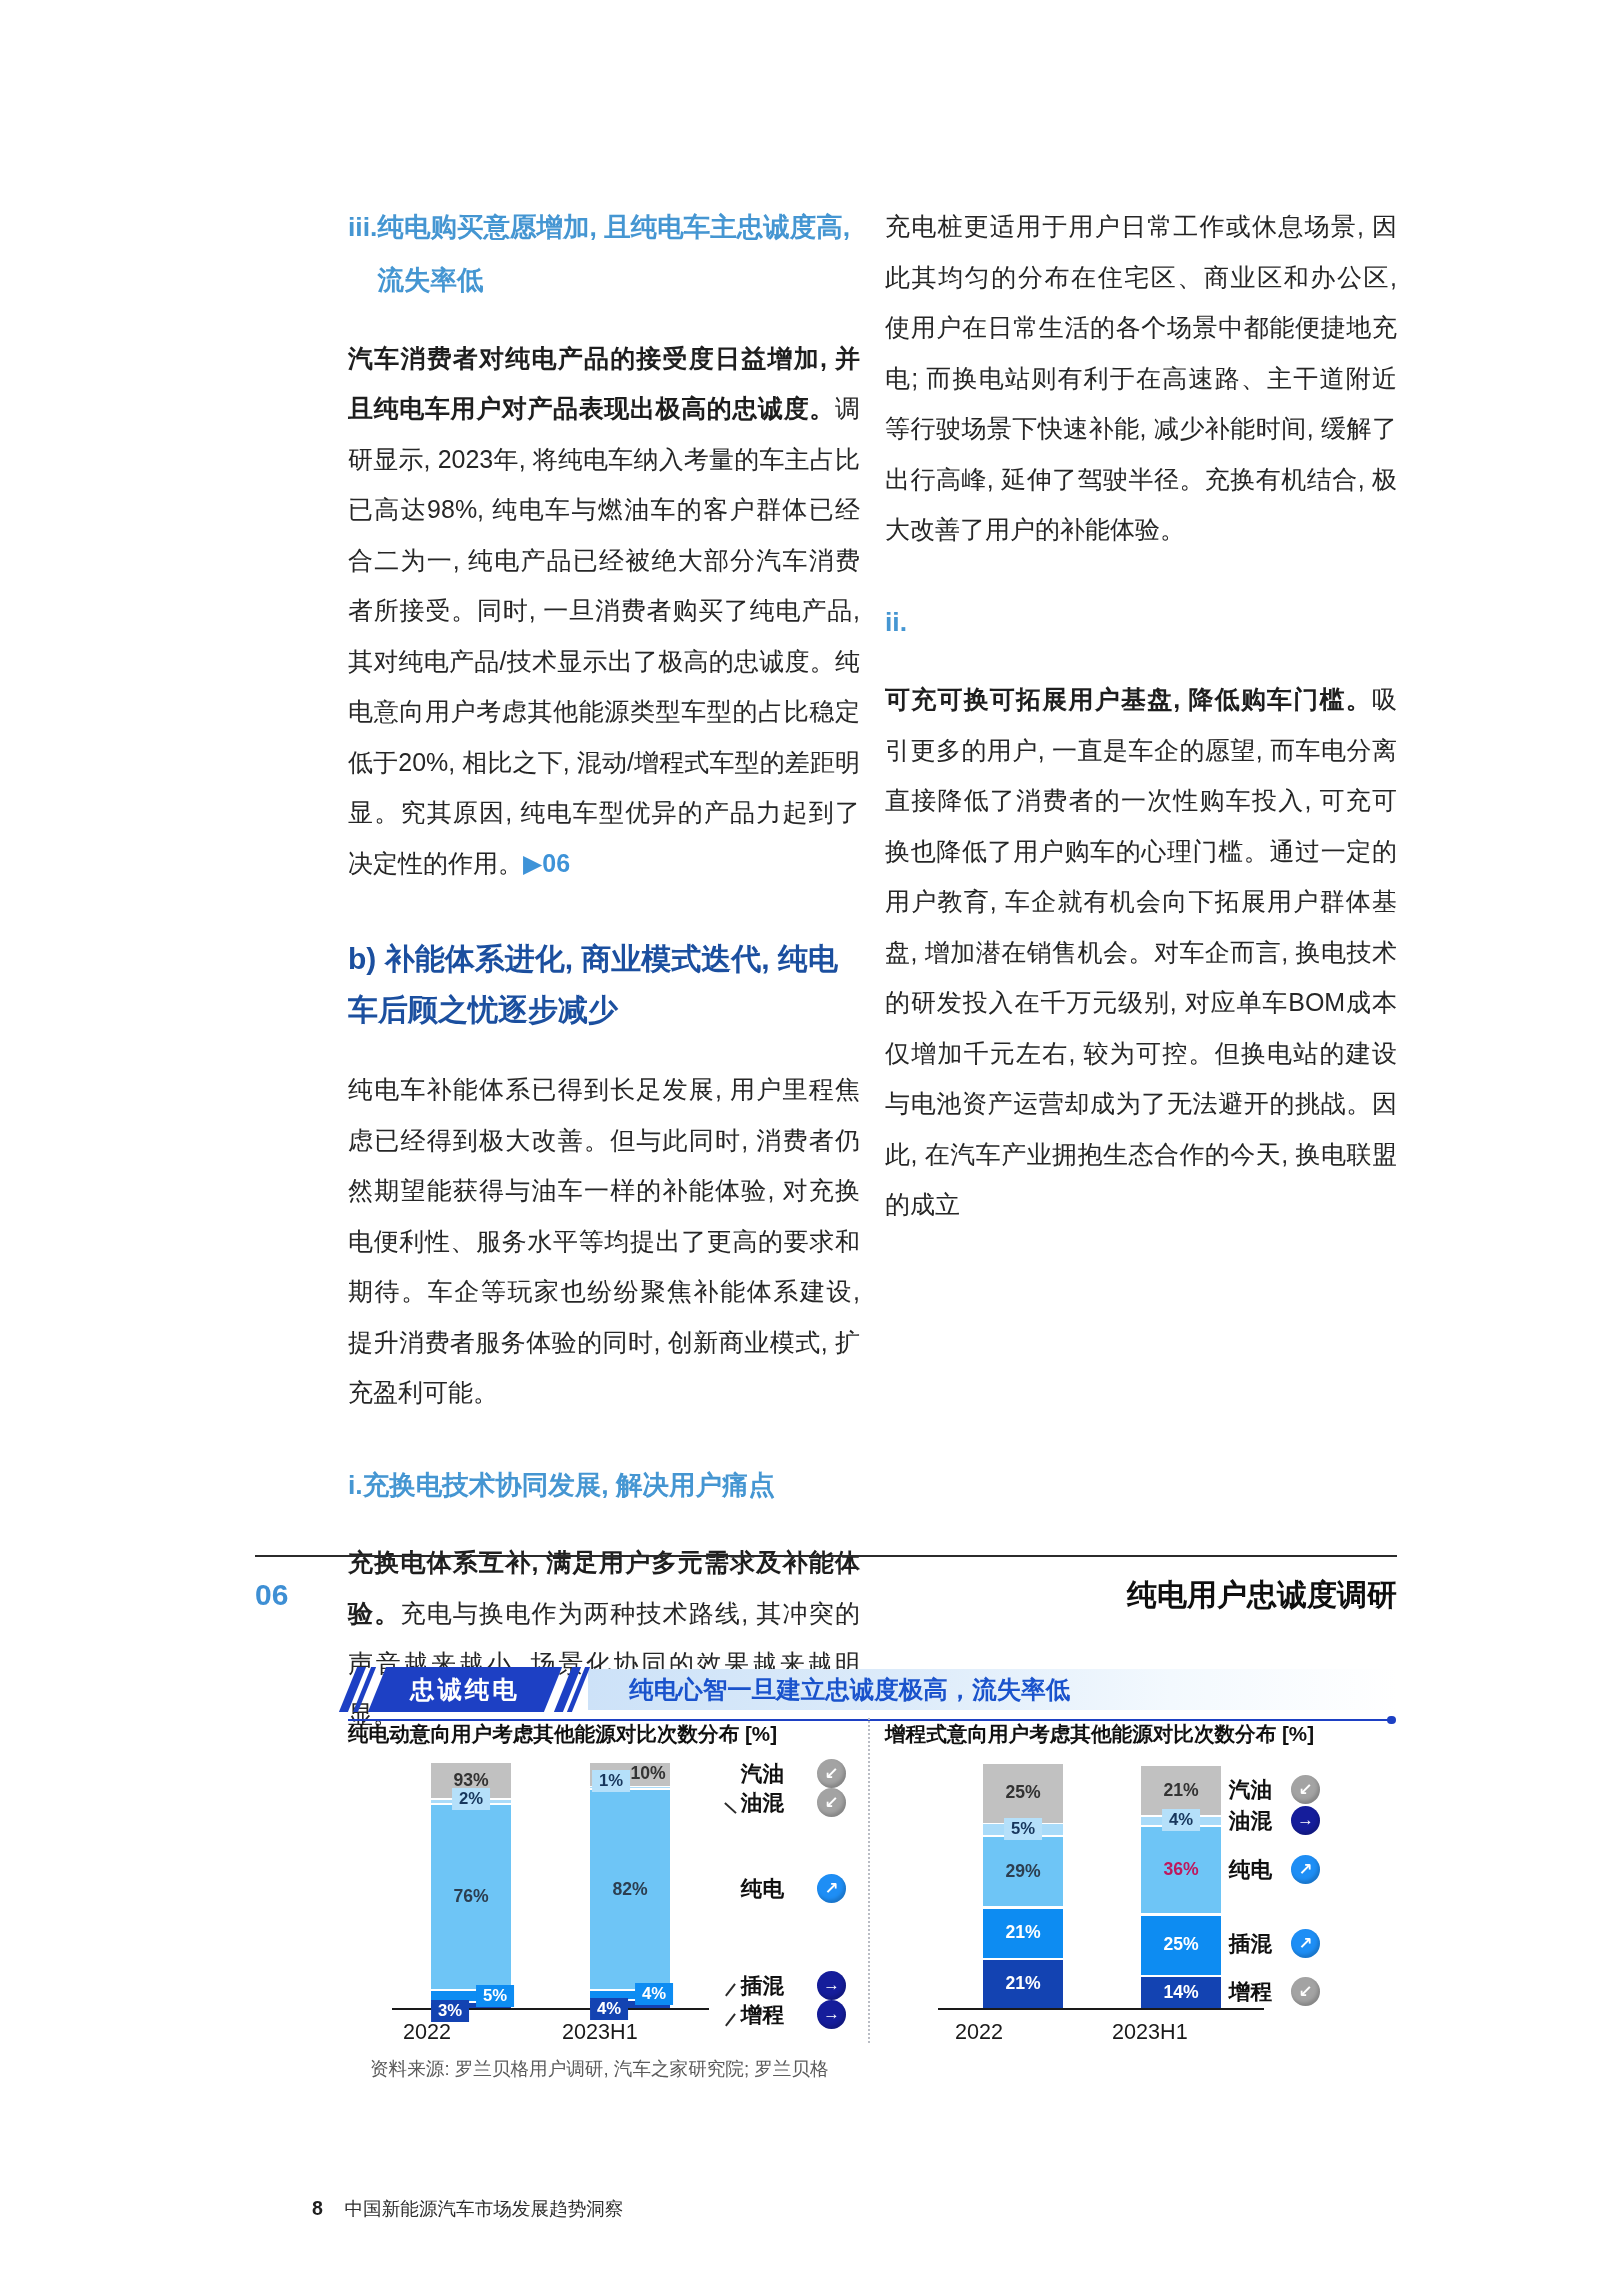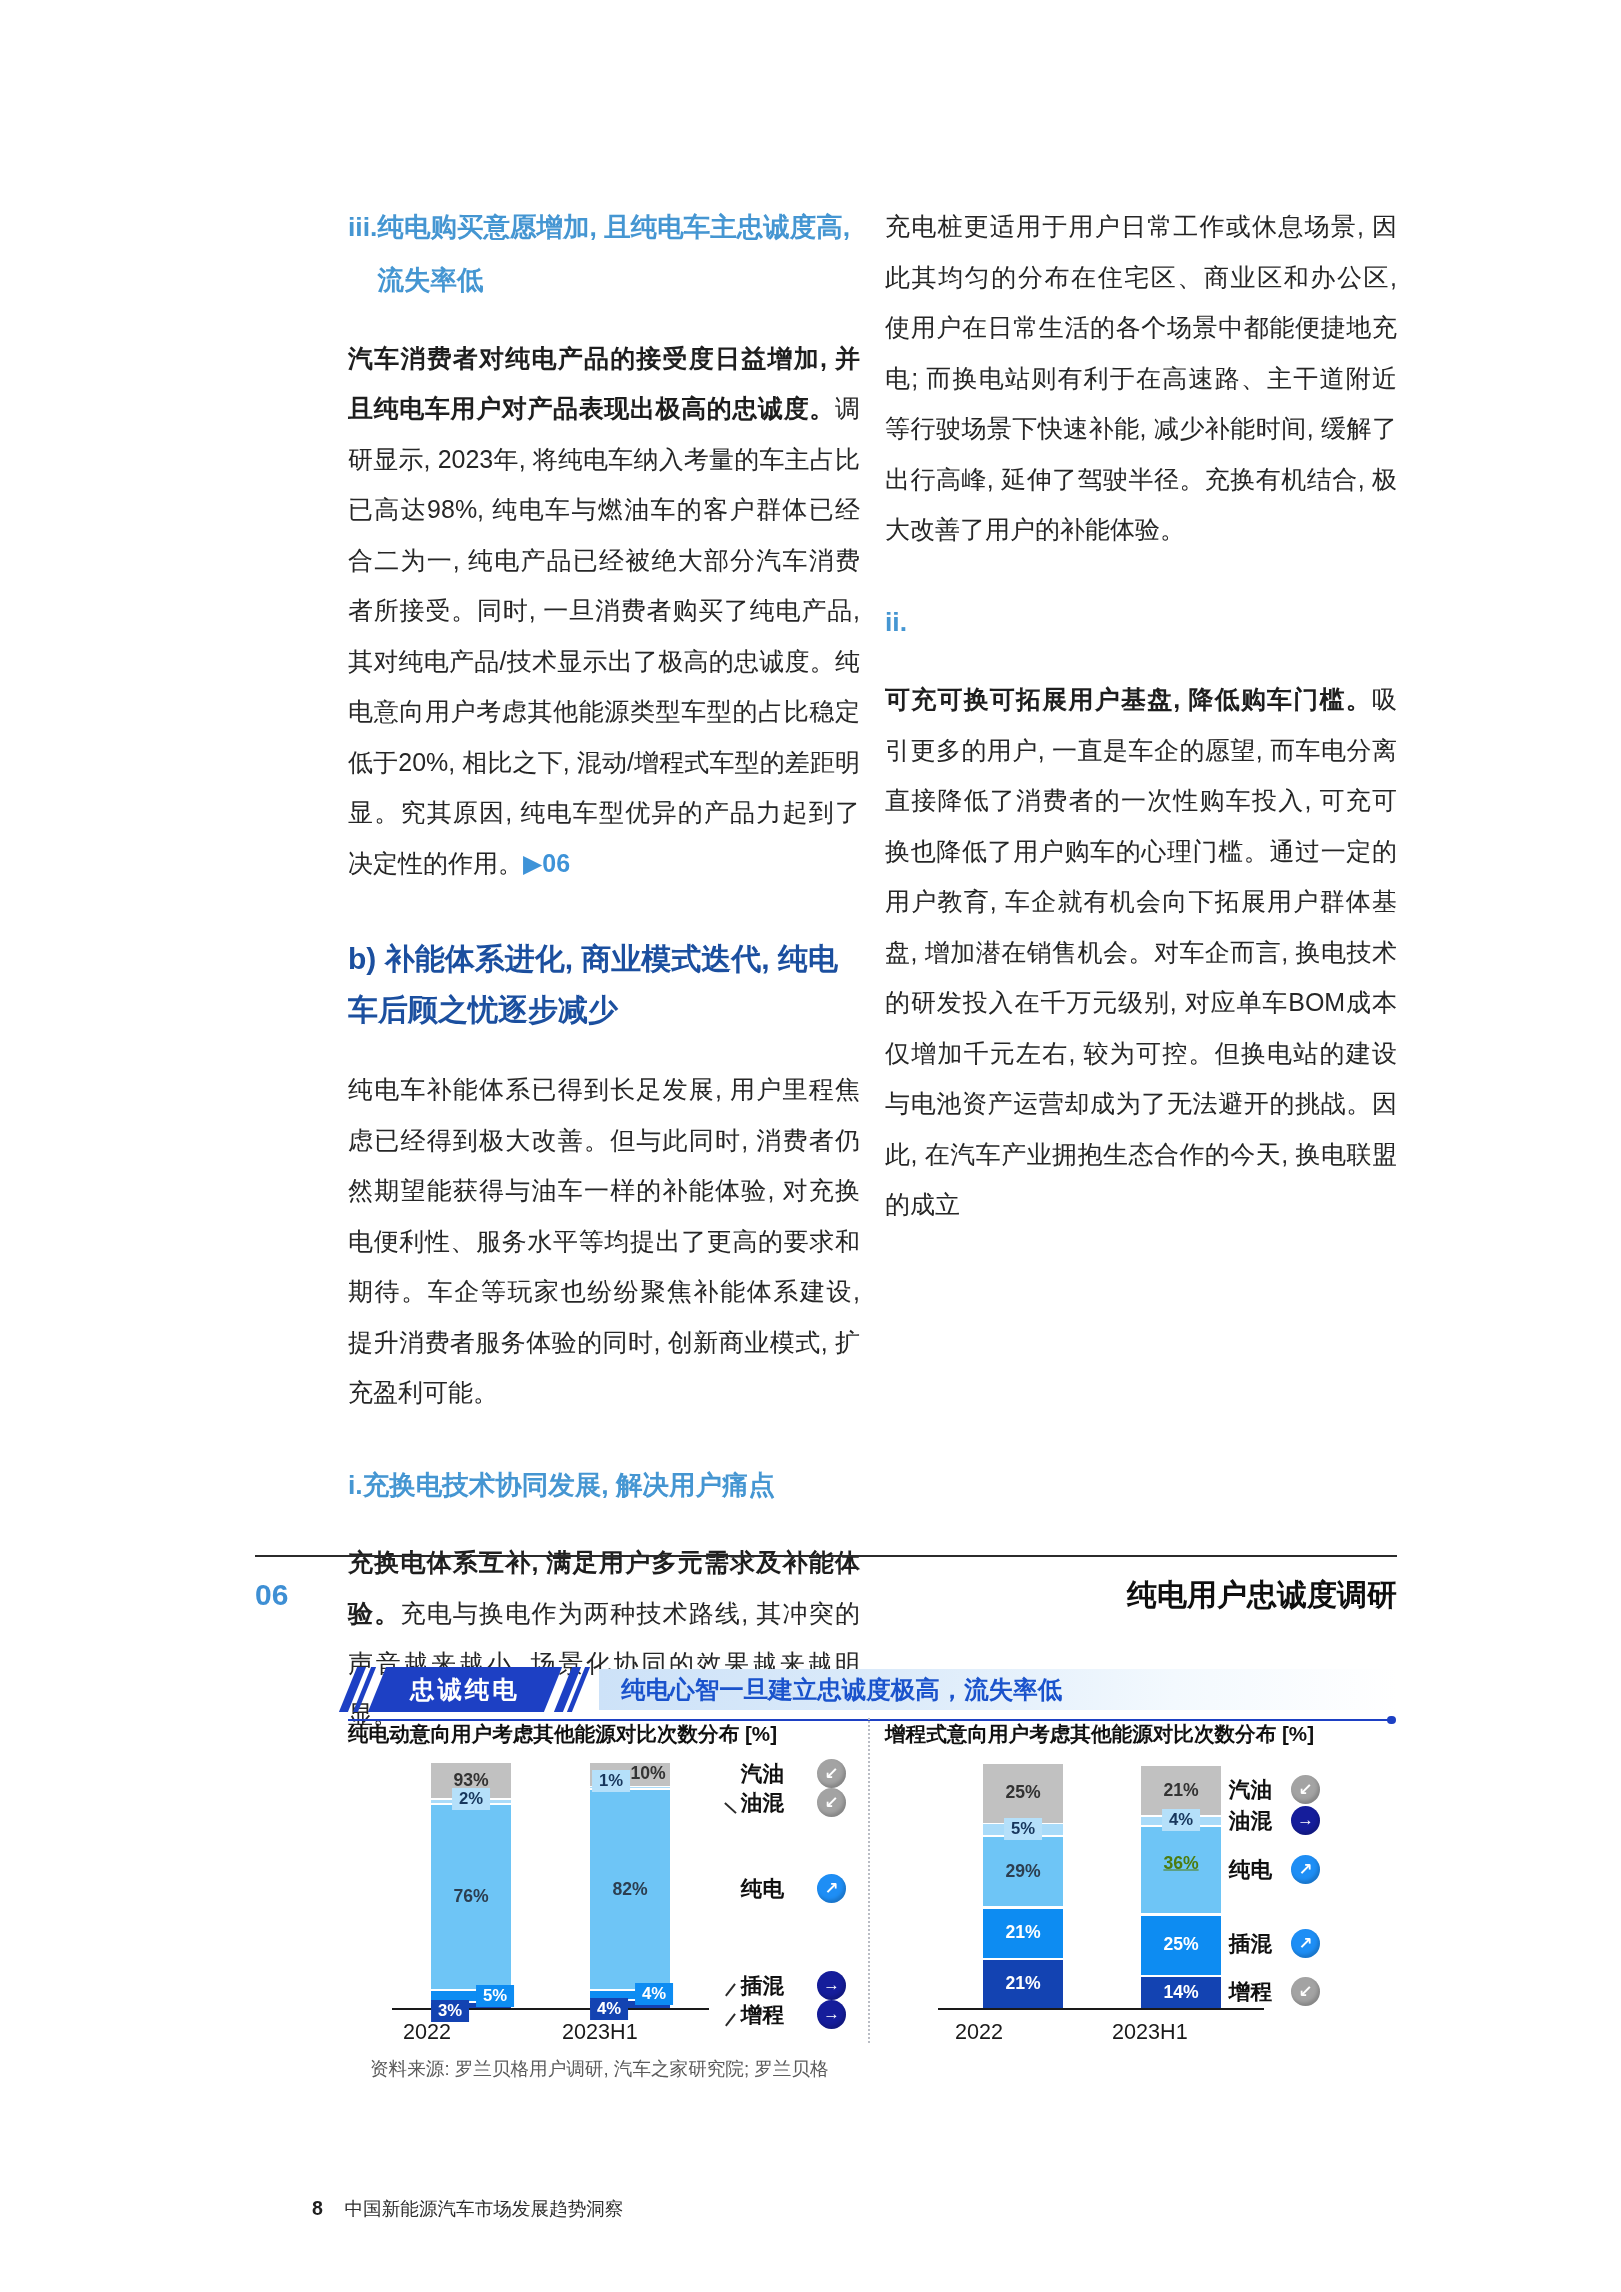--- a/index.html
+++ b/index.html
@@ -21,21 +21,21 @@
   .fig-rule{height:2px;background:#2b2b2b;}
   .fig-head{display:flex;gap:55px;align-items:baseline;margin-top:17.6px;justify-content:space-between;}
   .fig-num{color:#3e8fd4;font-size:30px;font-weight:700;}
   .fig-title{color:#0f0f0f;font-size:30px;font-weight:700;}
   .fig-banner{position:relative;margin-top:49px;margin-left:93px;height:49px;display:flex;align-items:center;}
   .slash{width:8.8px;height:45px;background:#1d40c4;transform:skewX(-22deg);margin-right:4.9px;flex:0 0 auto;}
   .slash.thin{width:4.9px;}
   .banner-tag{flex:0 0 auto;background:#1d40c4;transform:skewX(-22deg);height:45px;padding:0 33px;
               display:flex;align-items:center;margin:0 9.8px 0 5.9px;}
   .banner-tag span{transform:skewX(22deg);color:#fff;font-size:24.5px;font-weight:700;letter-spacing:2.9px;white-space:nowrap;}
-  .banner-strip{flex:1 1 auto;height:41px;display:flex;align-items:center;padding-left:22px;margin-left:13px;
+  .banner-strip{flex:1 1 auto;height:41px;display:flex;align-items:center;padding-left:41px;margin-left:2px;
                 background:linear-gradient(90deg,#cde2f8 0%,#dcebfa 38%,#f3f9fe 72%,#ffffff 100%);
                 color:#1a53cc;font-size:24.5px;font-weight:700;white-space:nowrap;}
   .banner-line{position:absolute;left:0;right:3.9px;bottom:-7.8px;height:2.9px;background:#1d40c4;}
   .banner-line .dot{position:absolute;right:-2.9px;top:-2.9px;width:8.8px;height:8.8px;border-radius:50%;background:#1d40c4;}
   
   .chart{position:absolute;top:1720px;}
   .chart-0{left:348px;width:518px;}
   .chart-1{left:885px;width:514px;}
   .chart-title{font-size:20.6px;font-weight:700;color:#101010;}
   .plot{position:relative;margin-top:15.7px;height:245px;}
@@ -160,21 +160,21 @@
         <div class="seg" style="left: 98px; width: 80px; bottom: 174px; height: 12.3px; background: rgb(169, 219, 249);"></div>
         <div class="seg-badge" style="left: 138px; top: 65px; background: rgb(181, 224, 250); color: rgb(23, 54, 92);">5%</div>
         <div class="seg" style="left: 98px; width: 80px; bottom: 186px; height: 61px; background: rgb(193, 193, 193);"></div>
         <div class="seg-label" style="left: 138px; top: 28px; color: rgb(51, 51, 51);">25%</div>
         <div class="cat-label" style="left: 227px; top: 255px;">2023H1</div>
         <div class="seg" style="left: 256px; width: 80px; bottom: 0px; height: 34px; background: rgb(19, 67, 178);"></div>
         <div class="seg-label" style="left: 296px; top: 228px; color: rgb(255, 255, 255);">14%</div>
         <div class="seg" style="left: 256px; width: 80px; bottom: 34px; height: 61px; background: rgb(13, 140, 242);"></div>
         <div class="seg-label" style="left: 296px; top: 180px; color: rgb(255, 255, 255);">25%</div>
         <div class="seg" style="left: 256px; width: 80px; bottom: 96px; height: 88px; background: rgb(110, 197, 246);"></div>
-        <div class="seg-label" style="left: 296px; top: 99px; color: #4d7c0f; text-decoration: underline;">36%</div>
+        <div class="seg-label" style="left: 296px; top: 105px; color: #be185d;">36%</div>
         <div class="seg" style="left: 256px; width: 80px; bottom: 184px; height: 9.8px; background: rgb(169, 219, 249);"></div>
         <div class="seg-badge" style="left: 296px; top: 56px; background: rgb(181, 224, 250); color: rgb(23, 54, 92);">4%</div>
         <div class="seg" style="left: 256px; width: 80px; bottom: 194px; height: 51px; background: rgb(193, 193, 193);"></div>
         <div class="seg-label" style="left: 296px; top: 26px; color: rgb(51, 51, 51);">21%</div>
         <div class="legend-label" style="left: 260px; top: 12px;">汽油</div>
         <div class="trend-icon" style="left: 406px; top: 11px; background: rgb(163, 163, 163);">↙</div>
         <div class="legend-label" style="left: 260px; top: 43px;">油混</div>
         <div class="trend-icon" style="left: 406px; top: 42px; background: rgb(21, 29, 155);">→</div>
         <div class="legend-label" style="left: 260px; top: 92px;">纯电</div>
         <div class="trend-icon" style="left: 406px; top: 91px; background: rgb(30, 142, 245);">↗</div>

